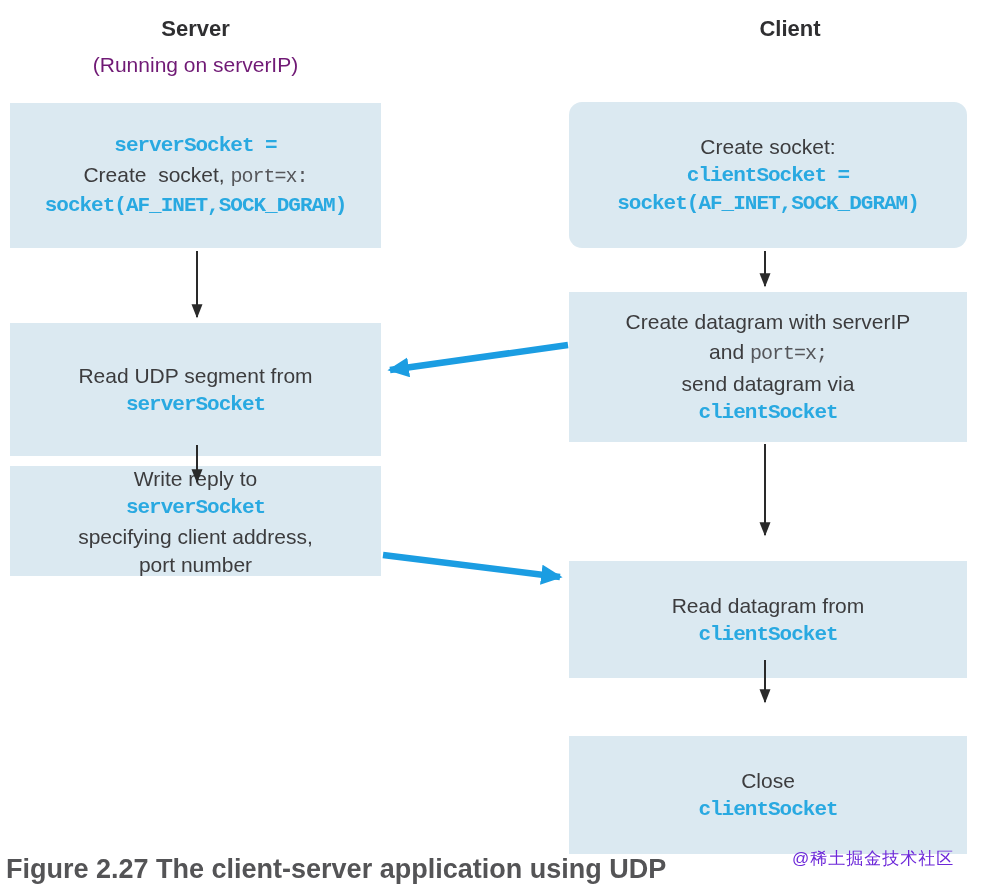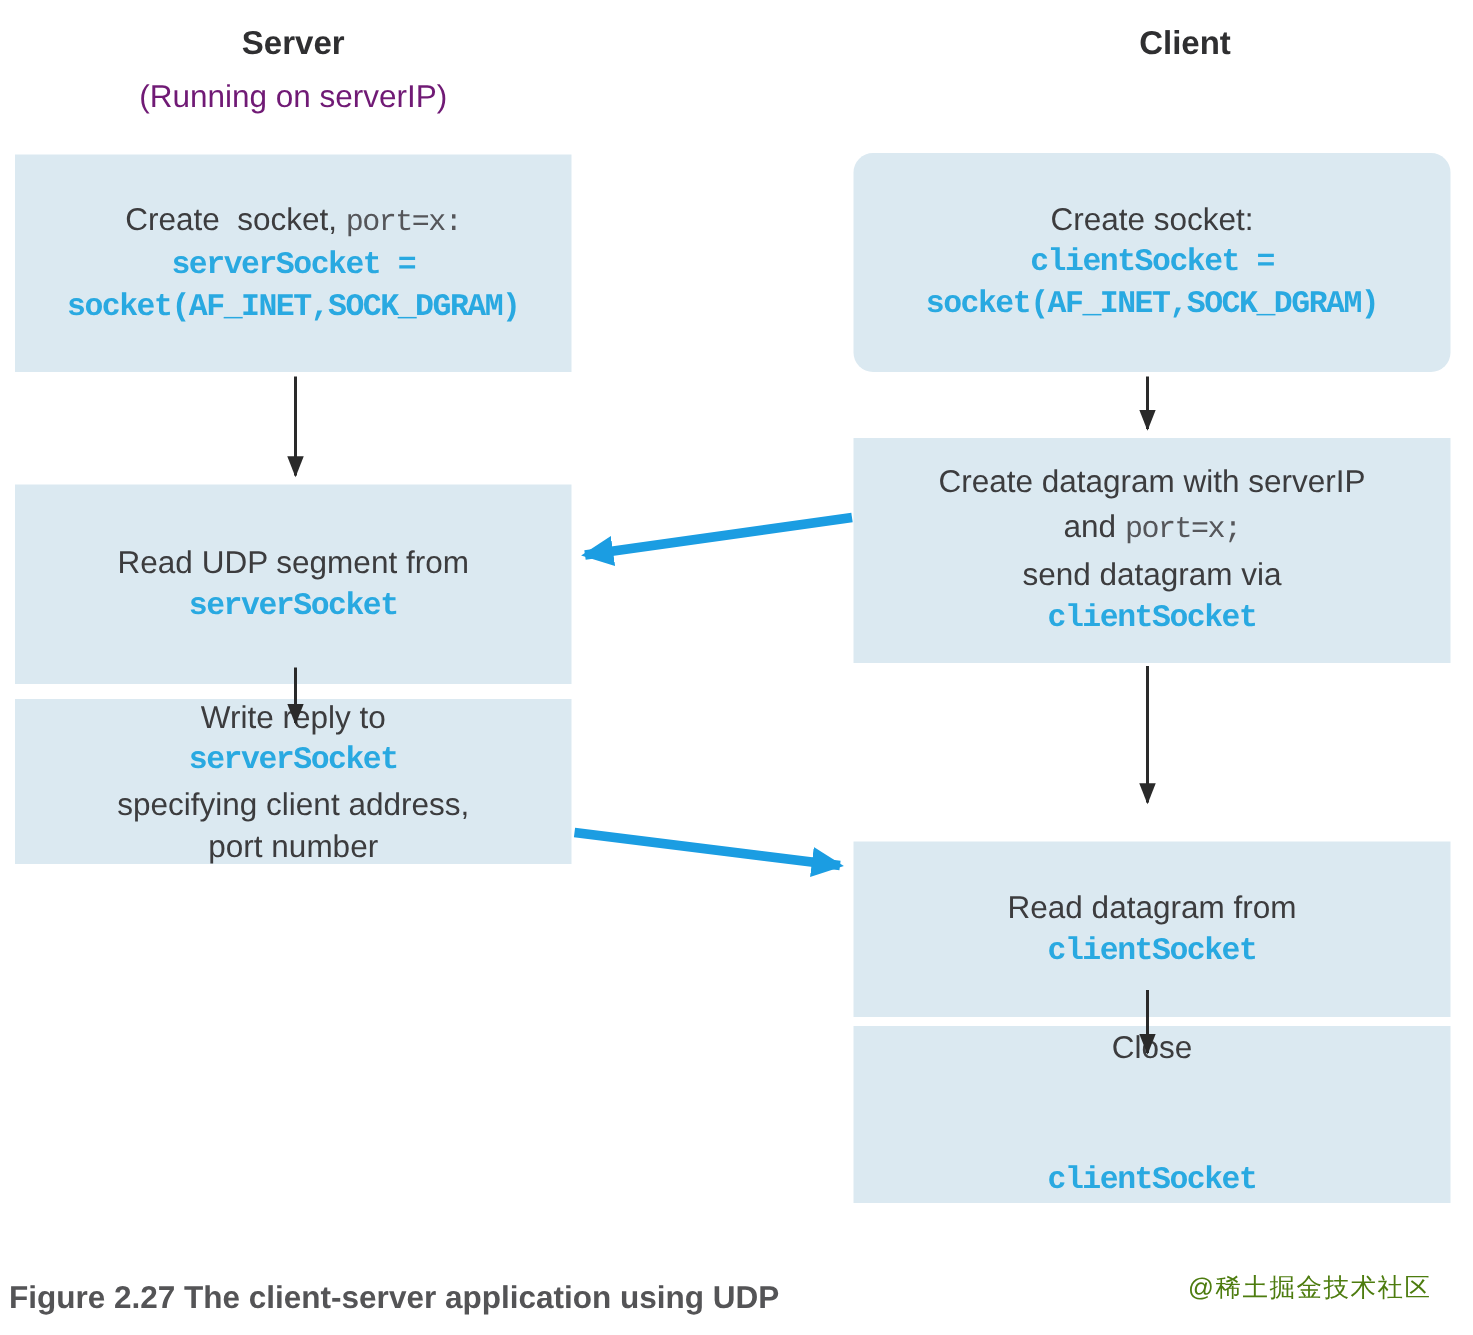--- a/index.html
+++ b/index.html
@@ -60,45 +60,45 @@
   .arrows{
     position:absolute;
     left:0;top:0;
     pointer-events:none;
   }
   .caption{
     position:absolute;
     left:6px;
     top:854px;
     font-weight:bold;
-    font-size:21px;
+    font-size:27px;
     color:#545456;
     text-align:center;
   }
   .watermark{
     position:absolute;
     left:792px;
     top:847px;
     font-size:17px;
-    color:#4d7c0f;
+    color:#6d28d9;
     letter-spacing:1px;
   }
 </style>
 </head>
 <body>
 
 <div class="canvas">
 
   <div class="col-title" style="left:10px;top:16px;width:371px;">Server</div>
   <div class="col-subtitle" style="left:10px;top:52px;width:371px;">(Running on serverIP)</div>
   <div class="col-title" style="left:591px;top:16px;width:398px;">Client</div>
 
   <div class="box" style="left:10px;top:103px;width:371px;height:145px;">
+    <div class="line code">serverSocket =</div>
     <div class="line"><span class="sans">Create  socket, </span><span class="mono-dark">port=x:</span></div>
-    <div class="line code">serverSocket =</div>
     <div class="line code">socket(AF_INET,SOCK_DGRAM)</div>
   </div>
 
   <div class="box" style="left:10px;top:323px;width:371px;height:133px;text-align:right;">
     <div class="line sans">Read UDP segment from</div>
     <div class="line code">serverSocket</div>
   </div>
 
   <div class="box" style="left:10px;top:466px;width:371px;height:110px;">
     <div class="line sans">Write reply to</div>
@@ -118,21 +118,21 @@
     <div class="line"><span class="sans">and </span><span class="mono-dark">port=x;</span></div>
     <div class="line sans">send datagram via</div>
     <div class="line code">clientSocket</div>
   </div>
 
   <div class="box" style="left:569px;top:541px;width:398px;height:117px;margin-top:20px;">
     <div class="line sans">Read datagram from</div>
     <div class="line code">clientSocket</div>
   </div>
 
-  <div class="box" style="left:569px;top:684px;width:398px;height:118px;justify-content:space-between;">
+  <div class="box" style="left:569px;top:736px;width:398px;height:118px;">
     <div class="line sans">Close</div>
     <div class="line code">clientSocket</div>
   </div>
 
   <svg class="arrows" width="982" height="890" viewBox="0 0 982 890">
     <defs>
       <marker id="head-black" markerWidth="8" markerHeight="6" refX="6.4" refY="2.75" orient="auto" markerUnits="strokeWidth">
         <path d="M0,0 L7,2.75 L0,5.5 z" fill="#2a2a2a"></path>
       </marker>
       <marker id="head-blue" markerWidth="4.4" markerHeight="3.4" refX="2.9" refY="1.55" orient="auto" markerUnits="strokeWidth">

